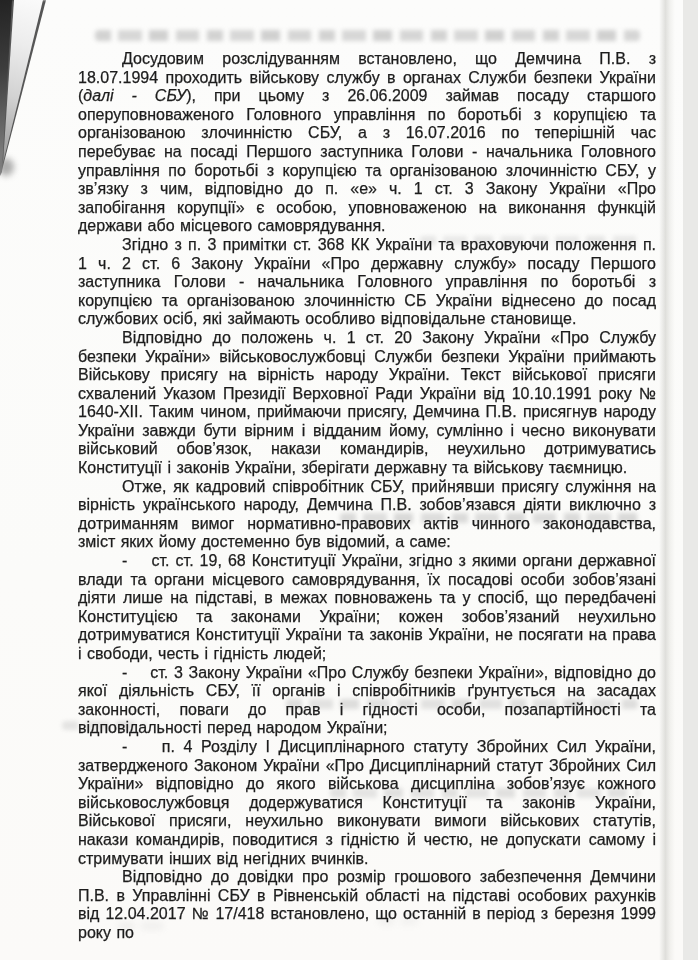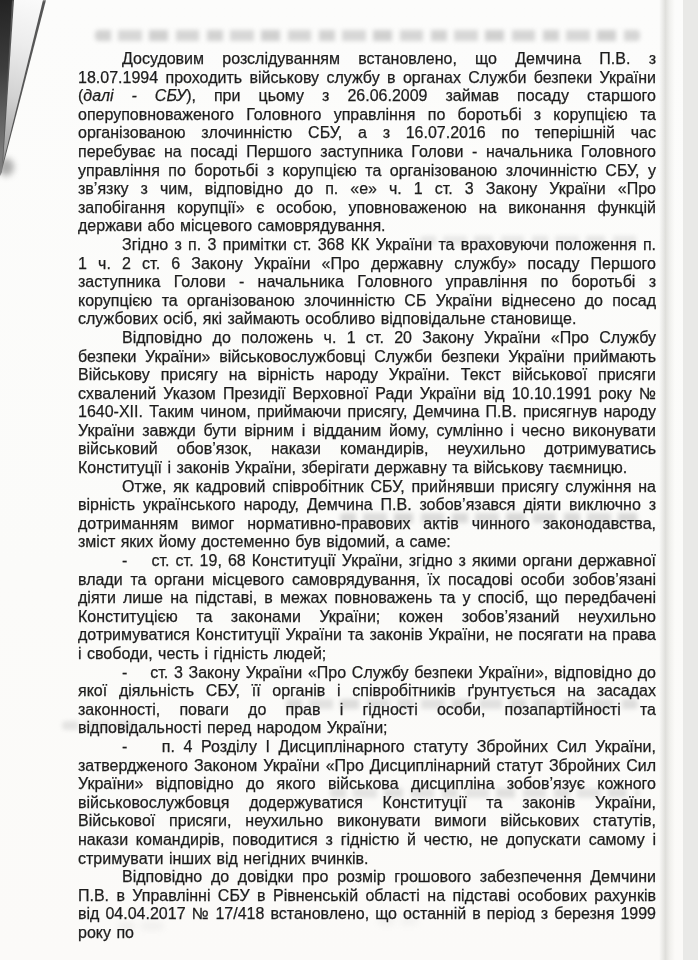--- a/index.html
+++ b/index.html
@@ -87,21 +87,21 @@
   <div class="ghost g8"></div>
 
   <div class="textcol">
     <p class="para"><span>Досудовим розслідуванням встановлено, що Демчина П.В. з 18.07.1994 проходить військову службу в органах Служби безпеки України (</span><span class="it">далі - СБУ</span><span>), при цьому з 26.06.2009 займав посаду старшого оперуповноваженого Головного управління по боротьбі з корупцією та організованою злочинністю СБУ, а з 16.07.2016 по теперішній час перебуває на посаді Першого заступника Голови - начальника Головного управління по боротьбі з корупцією та організованою злочинністю СБУ, у зв’язку з чим, відповідно до п. «е» ч. 1 ст. 3 Закону України «Про запобігання корупції» є особою, уповноваженою на виконання функцій держави або місцевого самоврядування.</span></p>
     <p class="para"><span>Згідно з п. 3 примітки ст. 368 КК України та враховуючи положення п. 1 ч. 2 ст. 6 Закону України «Про державну службу» посаду Першого заступника Голови - начальника Головного управління по боротьбі з корупцією та організованою злочинністю СБ України віднесено до посад службових осіб, які займають особливо відповідальне становище.</span></p>
     <p class="para"><span>Відповідно до положень ч. 1 ст. 20 Закону України «Про Службу безпеки України» військовослужбовці Служби безпеки України приймають Військову присягу на вірність народу України. Текст військової присяги схвалений Указом Президії Верховної Ради України від 10.10.1991 року № 1640-XII. Таким чином, приймаючи присягу, Демчина П.В. присягнув народу України завжди бути вірним і відданим йому, сумлінно і чесно виконувати військовий обов’язок, накази командирів, неухильно дотримуватись Конституції і законів України, зберігати державну та військову таємницю.</span></p>
     <p class="para"><span>Отже, як кадровий співробітник СБУ, прийнявши присягу служіння на вірність українського народу, Демчина П.В. зобов’язався діяти виключно з дотриманням вимог нормативно-правових актів чинного законодавства, зміст яких йому достеменно був відомий, а саме:</span></p>
     <p class="para"><span>-&nbsp;&nbsp;&nbsp;&nbsp;ст. ст. 19, 68 Конституції України, згідно з якими органи державної влади та органи місцевого самоврядування, їх посадові особи зобов’язані діяти лише на підставі, в межах повноважень та у спосіб, що передбачені Конституцією та законами України; кожен зобов’язаний неухильно дотримуватися Конституції України та законів України, не посягати на права і свободи, честь і гідність людей;</span></p>
     <p class="para"><span>-&nbsp;&nbsp;&nbsp;&nbsp;ст. 3 Закону України «Про Службу безпеки України», відповідно до якої діяльність СБУ, її органів і співробітників ґрунтується на засадах законності, поваги до прав і гідності особи, позапартійності та відповідальності перед народом України;</span></p>
     <p class="para"><span>-&nbsp;&nbsp;&nbsp;&nbsp;п. 4 Розділу І Дисциплінарного статуту Збройних Сил України, затвердженого Законом України «Про Дисциплінарний статут Збройних Сил України» відповідно до якого військова дисципліна зобов’язує кожного військовослужбовця додержуватися Конституції та законів України, Військової присяги, неухильно виконувати вимоги військових статутів, накази командирів, поводитися з гідністю й честю, не допускати самому і стримувати інших від негідних вчинків.</span></p>
-    <p class="para"><span>Відповідно до довідки про розмір грошового забезпечення Демчини П.В. в Управлінні СБУ в Рівненській області на підставі особових рахунків від 04.04.2017 № 17/418 встановлено, що останній в період з березня 1999 року по</span></p>
+    <p class="para"><span>Відповідно до довідки про розмір грошового забезпечення Демчини П.В. в Управлінні СБУ в Рівненській області на підставі особових рахунків від 12.04.2017 № 17/418 встановлено, що останній в період з березня 1999 року по</span></p>
   </div>
 
   <div class="fold-dark"></div>
   <div class="fold-crease"></div>
   <div class="fold-paper"></div>
   <div class="fold-tip"></div>
 
   <div class="scan-edge-right"></div>
 
 </div>

